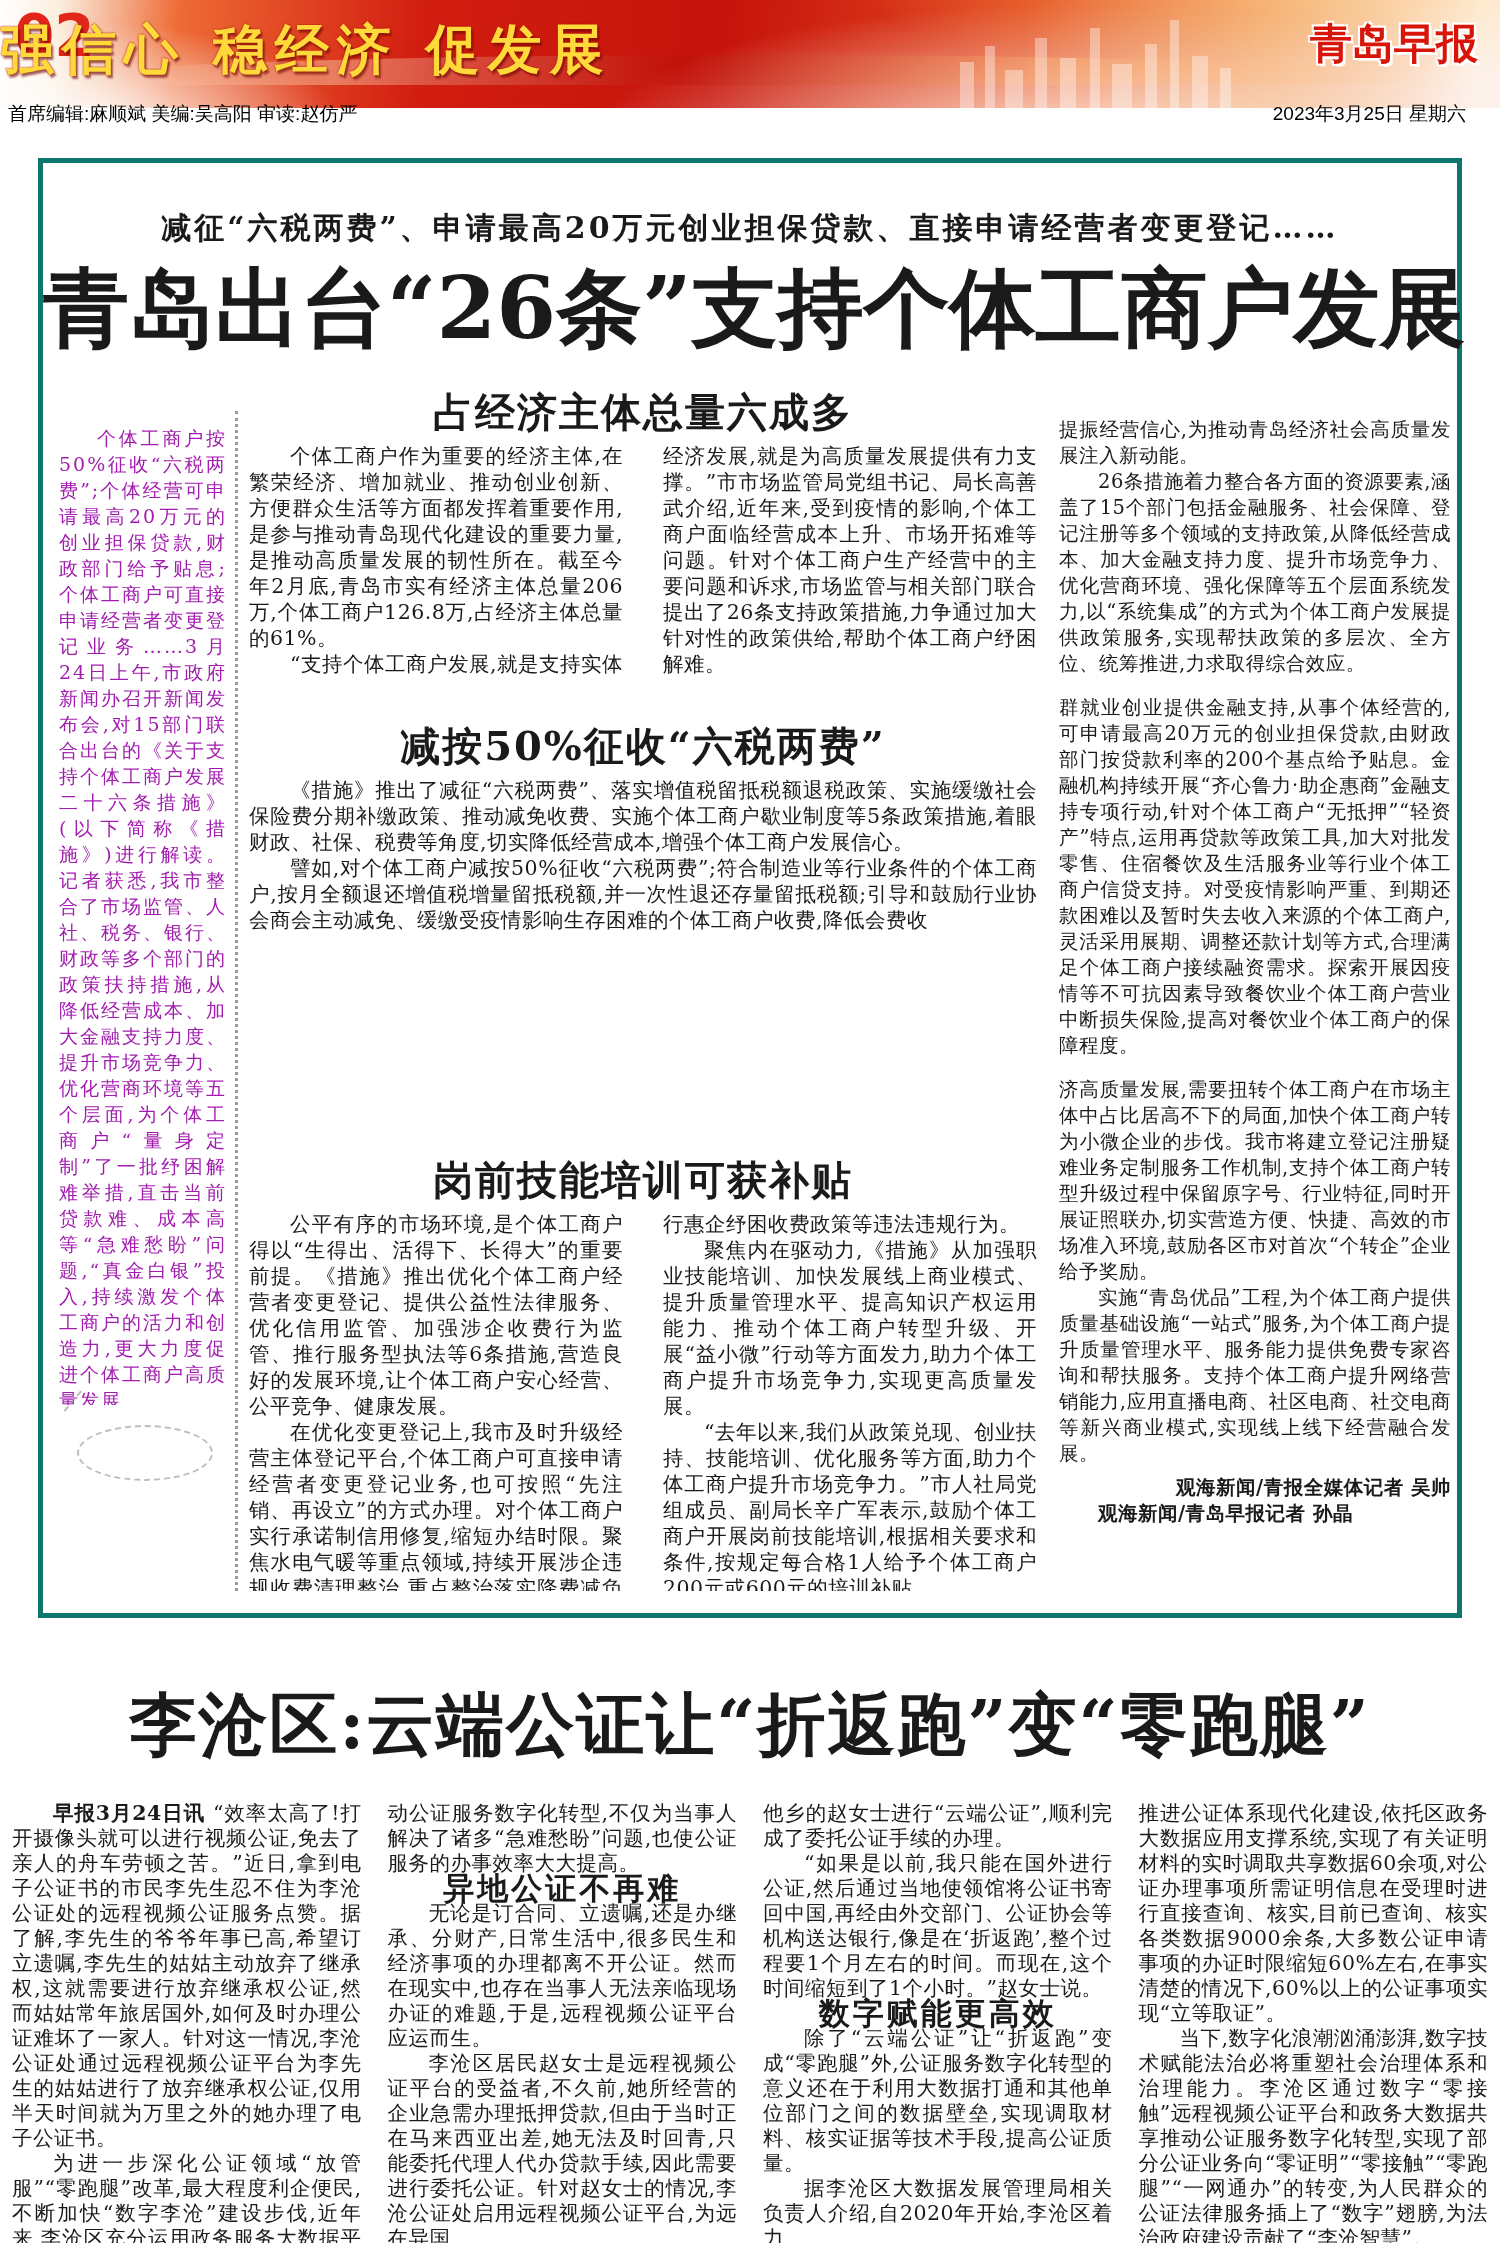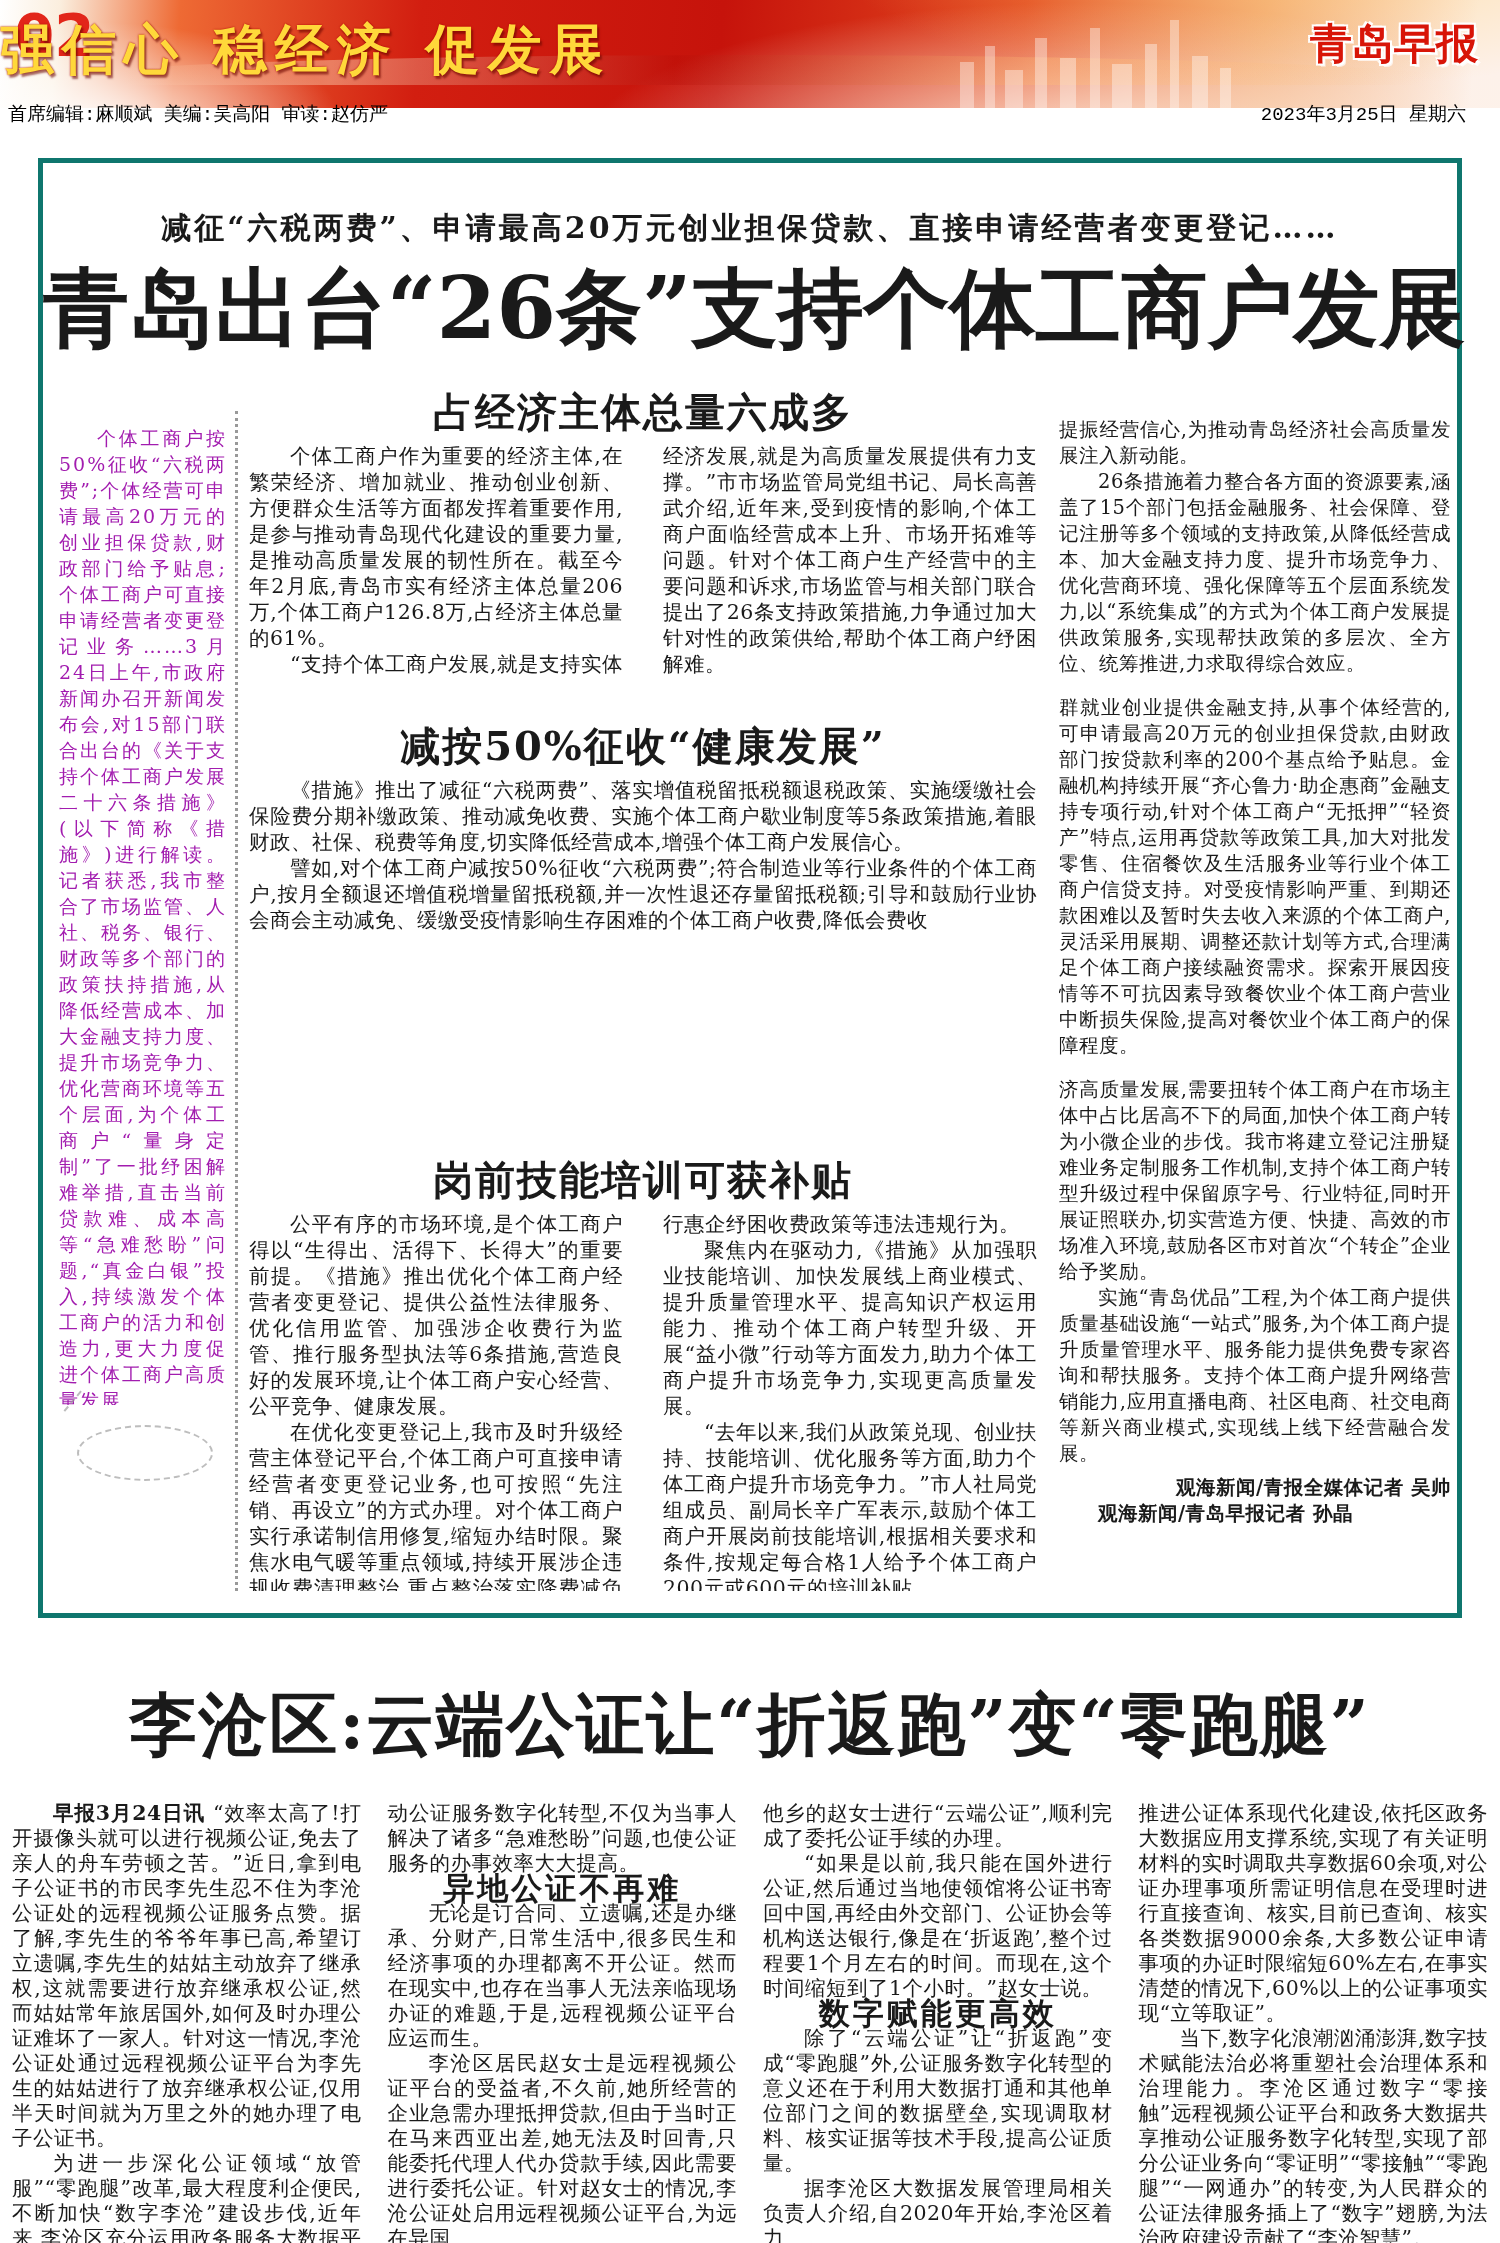--- a/index.html
+++ b/index.html
@@ -23,21 +23,21 @@
   .page-num{position:absolute;left:14px;top:2px;font-family:"DejaVu Sans","Liberation Sans",sans-serif;
     font-size:58px;font-weight:bold;color:#e2261a;}
   .slogan{position:absolute;left:0;right:120px;top:14px;
     font-family:"DejaVu Sans","Liberation Sans",sans-serif;font-size:54px;font-weight:900;
     color:#ffd83a;letter-spacing:8px;text-shadow:2px 3px 2px rgba(110,8,0,.6),0 0 2px #a00;white-space:nowrap;}
   .paper-logo{position:absolute;right:22px;top:16px;font-family:"DejaVu Sans","Liberation Sans",sans-serif;
     font-size:42px;font-weight:900;color:#d81508;white-space:nowrap;
     text-shadow:-2px -2px 0 #fff,2px -2px 0 #fff,-2px 2px 0 #fff,2px 2px 0 #fff,3px 3px 0 rgba(255,255,255,.7);}
   .credits-row{position:absolute;left:0;top:96px;width:1500px;height:36px;box-sizing:border-box;
     display:flex;justify-content:space-between;align-items:center;padding:0 34px 0 8px;
-    font-family:Liberation Mono, monospace;font-size:19px;color:#000;}
+    font-family:Liberation Sans, sans-serif;font-size:19px;color:#000;}
   
   .main-box{position:absolute;left:38px;top:158px;width:1424px;height:1460px;box-sizing:border-box;
     border:5px solid #0f766e;background:#fff;}
   .kicker{position:absolute;left:0;top:45px;width:100%;text-align:center;
     font-size:30px;font-weight:bold;letter-spacing:3px;}
   .headline1{position:absolute;left:0;top:88px;width:100%;text-align:center;
     font-size:86px;font-weight:900;letter-spacing:0;white-space:nowrap;}
   .intro-col{position:absolute;left:16px;top:262px;width:168px;height:980px;overflow:hidden;
     font-size:19px;line-height:26px;letter-spacing:2px;text-align:justify;color:#a21caf;}
   .intro-col p{margin:0;text-indent:2em;}
@@ -112,21 +112,21 @@
           <p>个体工商户作为重要的经济主体,在繁荣经济、增加就业、推动创业创新、方便群众生活等方面都发挥着重要作用,是参与推动青岛现代化建设的重要力量,是推动高质量发展的韧性所在。截至今年2月底,青岛市实有经济主体总量206万,个体工商户126.8万,占经济主体总量的61%。</p>
           <p>“支持个体工商户发展,就是支持实体</p>
         </div>
         <div class="col">
           <p style="text-indent:0;">经济发展,就是为高质量发展提供有力支撑。”市市场监管局党组书记、局长高善武介绍,近年来,受到疫情的影响,个体工商户面临经营成本上升、市场开拓难等问题。针对个体工商户生产经营中的主要问题和诉求,市场监管与相关部门联合提出了26条支持政策措施,力争通过加大针对性的政策供给,帮助个体工商户纾困解难。</p>
         </div>
       </div>
     </div>
 
     <div class="section sec2">
-      <p class="shead">减按50%征收“健康发展”</p>
+      <p class="shead">减按50%征收“六税两费”</p>
       <div class="cols s2">
         <div class="col">
           <p>《措施》推出了减征“六税两费”、落实增值税留抵税额退税政策、实施缓缴社会保险费分期补缴政策、推动减免收费、实施个体工商户歇业制度等5条政策措施,着眼财政、社保、税费等角度,切实降低经营成本,增强个体工商户发展信心。</p>
           <p>譬如,对个体工商户减按50%征收“六税两费”;符合制造业等行业条件的个体工商户,按月全额退还增值税增量留抵税额,并一次性退还存量留抵税额;引导和鼓励行业协会商会主动减免、缓缴受疫情影响生存困难的个体工商户收费,降低会费收</p>
         </div>
       </div>
     </div>
 
     <div class="section sec3">
       <p class="shead">岗前技能培训可获补贴</p>

